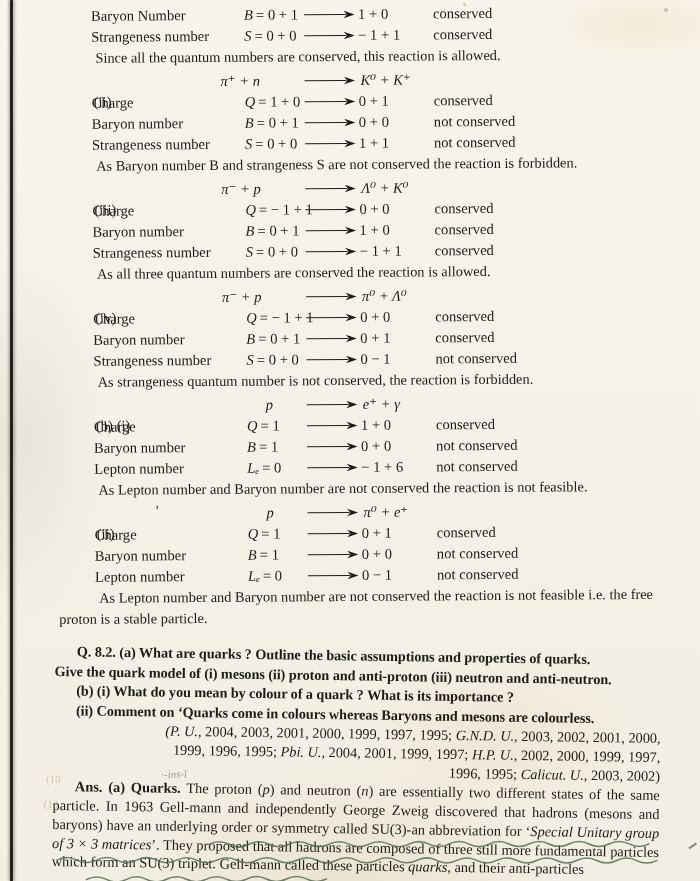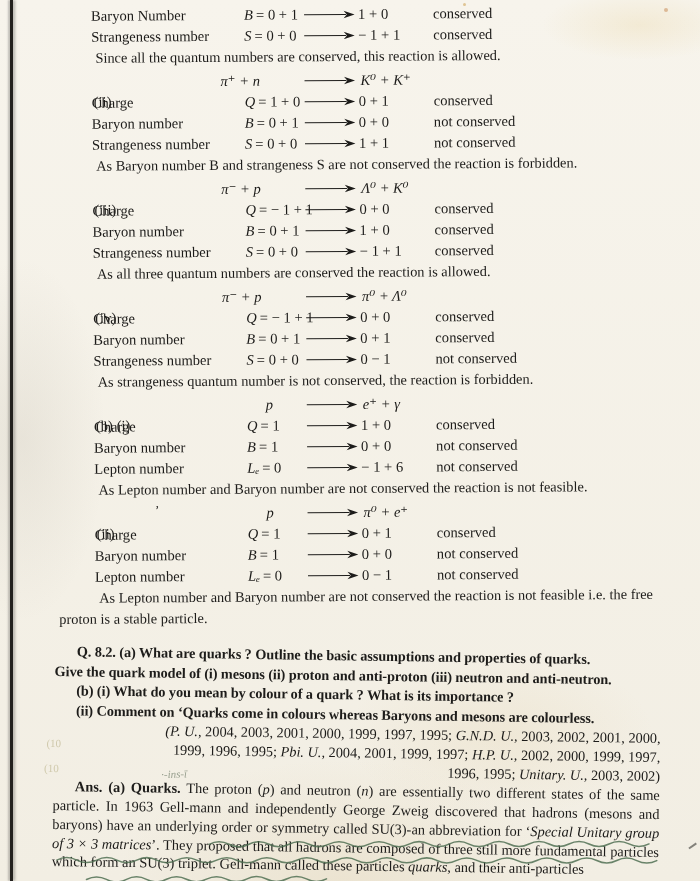--- a/index.html
+++ b/index.html
@@ -40,21 +40,21 @@
   .qline.ind{margin-left:77px;}
   .cites{width:607px;margin-left:55px;font-size:14.3px;line-height:18.8px;text-align:right;}
   .cline{white-space:nowrap;}
   .it{font-style:italic;}
   .b{font-weight:bold;}
   .answer{margin:1px 0 0 55px;width:607px;font-size:14.4px;line-height:18.7px;text-align:justify;text-indent:22px;}
   .underlines{position:absolute;left:0;top:178px;width:700px;height:90px;pointer-events:none;}
   .underlines path{fill:none;stroke:#4a6b4e;stroke-width:1.5;stroke-linecap:round;opacity:.82;}
   .pencil-note{position:absolute;left:163px;top:124px;font-size:11px;font-style:italic;
     color:rgba(95,110,88,.62);transform:rotate(-3deg);white-space:nowrap;}
-  .margin-mark{position:absolute;font-size:11px;color:rgba(150,140,80,.38);white-space:nowrap;}
+  .margin-mark{position:absolute;font-size:11px;color:rgba(150,140,80,.38);white-space:nowrap;margin-top:36px;}
   .mm1{left:48px;top:95px;}
   .mm2{left:46px;top:120px;}
   .stray{position:absolute;left:155px;top:502px;font-size:13px;}
   .edge-tick{position:absolute;left:688px;top:845px;width:9px;height:1.5px;background:rgba(40,40,36,.55);transform:rotate(-35deg);}
   .speck1{position:absolute;left:664px;top:8px;width:4px;height:4px;border-radius:50%;background:rgba(190,120,60,.45);}
   .speck2{position:absolute;left:463px;top:3px;width:3px;height:3px;border-radius:50%;background:rgba(200,150,60,.5);}
   .arrow-svg line{stroke:#1d1c1a;stroke-width:1.1;}
   .arrow-svg path{fill:#1d1c1a;}
 </style>
 </head>
@@ -315,21 +315,21 @@
 
   <div class="lower">
     <div class="qline ind">Q. 8.2. (a) What are quarks ? Outline the basic assumptions and properties of quarks.</div>
     <div class="qline">Give the quark model of (i) mesons (ii) proton and anti-proton (iii) neutron and anti-neutron.</div>
     <div class="qline ind">(b) (i) What do you mean by colour of a quark ? What is its importance ?</div>
     <div class="qline ind">(ii) Comment on ‘Quarks come in colours whereas Baryons and mesons are colourless.</div>
 
     <div class="cites">
       <div class="cline"><span class="it">(P. U.,</span><span> 2004, 2003, 2001, 2000, 1999, 1997, 1995; </span><span class="it">G.N.D. U.,</span><span> 2003, 2002, 2001, 2000,</span></div>
       <div class="cline"><span>1999, 1996, 1995; </span><span class="it">Pbi. U.,</span><span> 2004, 2001, 1999, 1997; </span><span class="it">H.P. U.,</span><span> 2002, 2000, 1999, 1997,</span></div>
-      <div class="cline"><span>1996, 1995; </span><span class="it">Unitary. U.,</span><span> 2003, 2002)</span></div>
+      <div class="cline"><span>1996, 1995; </span><span class="it">Calicut. U.,</span><span> 2003, 2002)</span></div>
     </div>
 
     <p class="answer"><span class="b">Ans. (a) Quarks.</span><span> The proton (</span><span class="it">p</span><span>) and neutron (</span><span class="it">n</span><span>) are essentially two different states of the same particle. In 1963 Gell-mann and independently George Zweig discovered that hadrons (mesons and baryons) have an underlying order or symmetry called SU(3)-an abbreviation for ‘</span><span class="it">Special Unitary group of 3 × 3 matrices</span><span>’. They proposed that all hadrons are composed of three still more fundamental particles which form an SU(3) triplet. Gell-mann called these particles </span><span class="it">quarks</span><span>, and their anti-particles</span></p>
 
     <svg class="underlines" viewBox="0 0 700 90">
       <path d="M212 22 q10 -5 20 0 t20 0 t20 0 t20 0 t20 0 t20 0 t20 0 t20 0 t20 0 t20 0 t20 0 t20 0 t20 0 t20 0 t20 0 t20 0 t20 0 t20 0 t20 0 t20 0 t20 0 t20 0" transform="rotate(-0.9 212 22)"></path>
       <path d="M60 40 q10 -5 20 0 t20 0 t20 0 t20 0 t20 0 t20 0 t20 0 t20 0 t20 0 t20 0 t20 0 t20 0 t20 0 t20 0 t20 0 t20 0 t20 0 t20 0 t20 0 t20 0 t20 0 t20 0 t20 0 t20 0 t20 0 t20 0 t20 0 t20 0 t20 0 t20 0" transform="rotate(-0.8 60 40)"></path>
       <path d="M90 59 q10 -5 20 0 t20 0 t20 0 t20 0 t20 0 t20 0 t20 0 t20 0 t20 0 t20 0 t20 0 t20 0" transform="rotate(-1 90 59)"></path>
     </svg>
 

